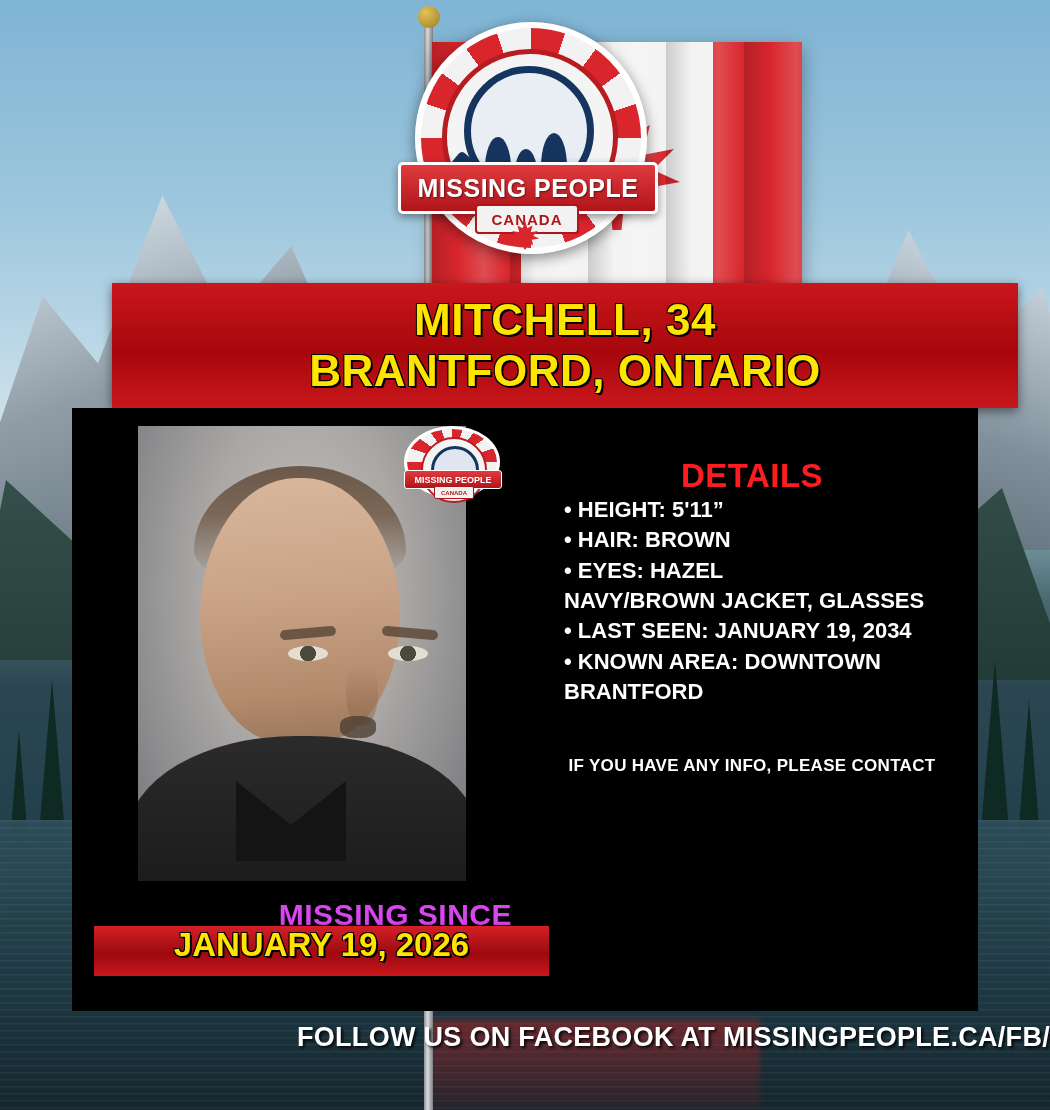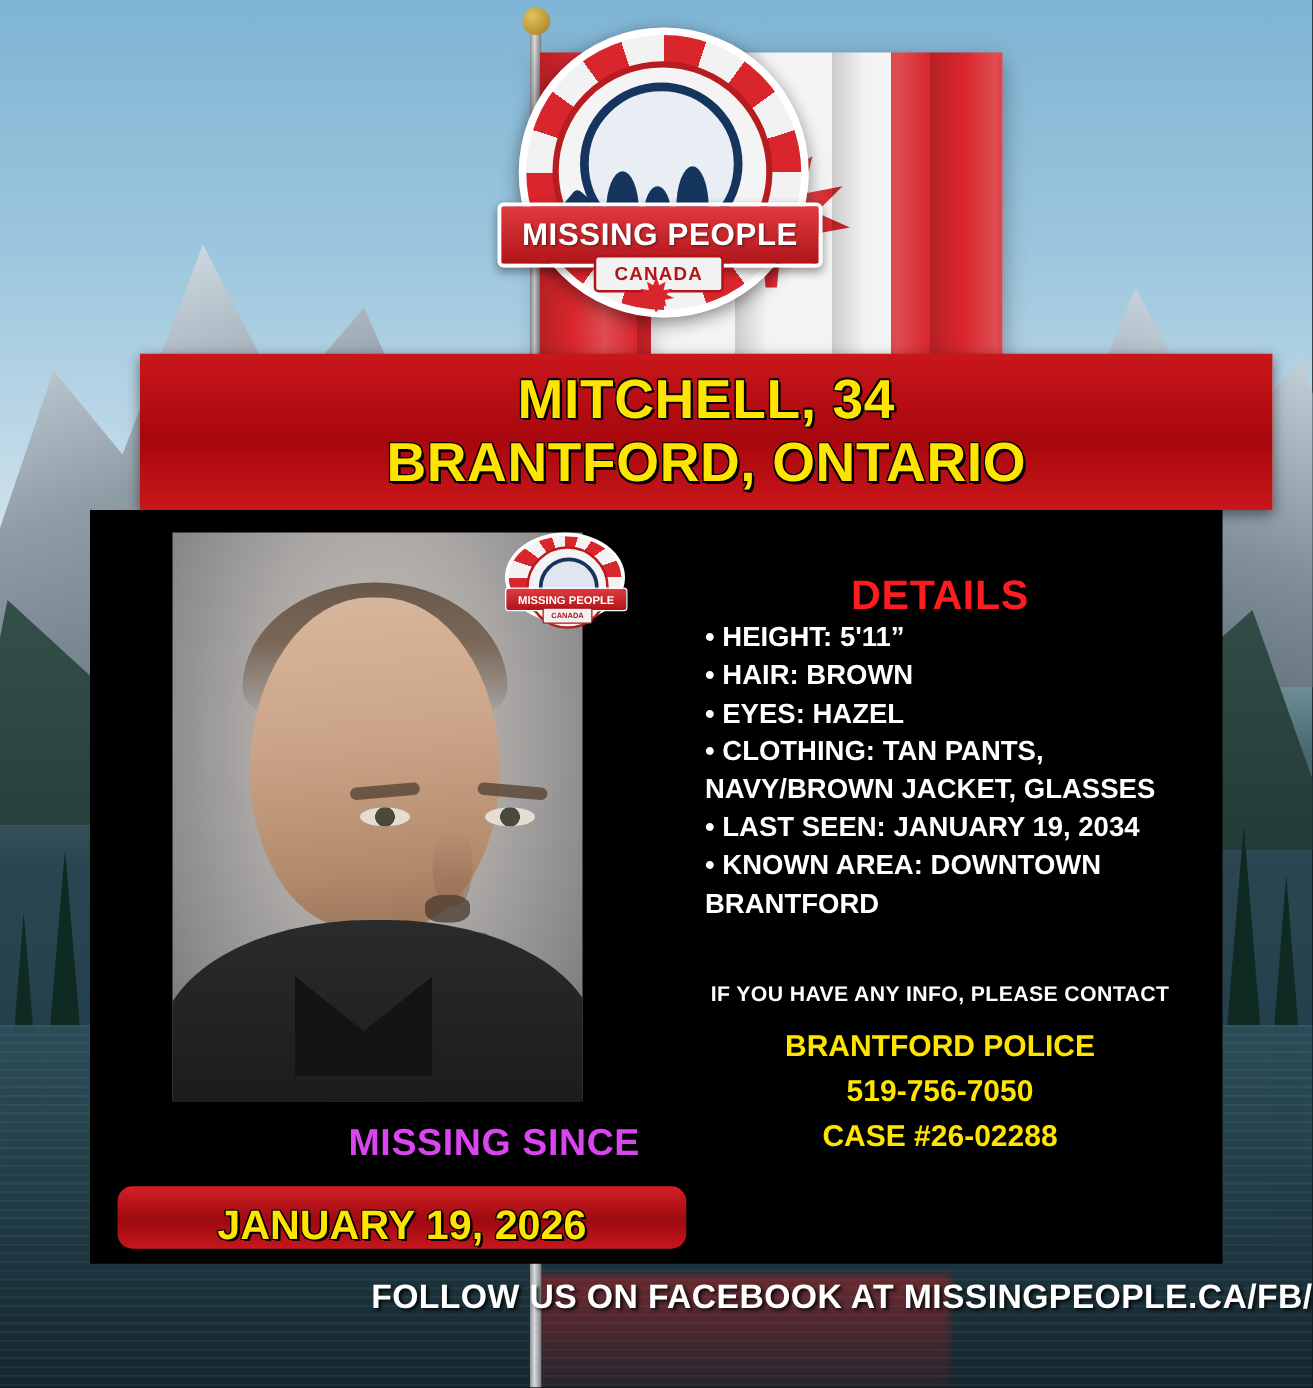--- a/index.html
+++ b/index.html
@@ -496,27 +496,27 @@
     width: 420px;
     text-align: right;
     color: #d946ef;
     font-weight: bold;
     font-size: 30px;
     letter-spacing: .5px;
   }
   .date-bar {
     position: absolute;
     left: 22px;
-    top: 541px;
+    top: 518px;
     width: 455px;
     height: 50px;
     background: linear-gradient(180deg,#d32026 0%, #9d0a10 55%, #c8161c 100%);
-    border-radius: 12px;
+    border-radius: 0;
     display: flex;
-    align-items: flex-end;
+    align-items: flex-start;
     justify-content: center;
     box-shadow: 0 2px 7px rgba(0,0,0,.6);
   }
   .date-bar span {
     color: #ffe400;
     font-weight: bold;
     font-size: 33px;
     text-shadow: 2px 2px 0 #000, -1px -1px 0 #000, 1px -1px 0 #000, -1px 1px 0 #000;
   }
 
@@ -680,31 +680,25 @@
       <span>JANUARY 19, 2026</span>
     </div>
 
     <div class="details">
       <div class="details-title">DETAILS</div>
 
       <div class="details-list">
         <div class="detail-item">• HEIGHT: 5'11”</div>
         <div class="detail-item">• HAIR: BROWN</div>
         <div class="detail-item">• EYES: HAZEL</div>
-        <div class="detail-item">• CLOTHING: TAN PANTS,</div>
         <div class="detail-item">NAVY/BROWN JACKET, GLASSES</div>
         <div class="detail-item">• LAST SEEN: JANUARY 19, 2034</div>
         <div class="detail-item">• KNOWN AREA: DOWNTOWN</div>
         <div class="detail-item">BRANTFORD</div>
       </div>
 
       <div class="contact-note">IF YOU HAVE ANY INFO, PLEASE CONTACT</div>
-      <div class="contact-lines">
-        <div class="contact-line">BRANTFORD POLICE</div>
-        <div class="contact-line">519-756-7050</div>
-        <div class="contact-line">CASE #26-02288</div>
-      </div>
     </div>
   </div>
 
   <div class="footer">FOLLOW US ON FACEBOOK AT MISSINGPEOPLE.CA/FB/</div>
 
 </div>
 
 </body></html>

